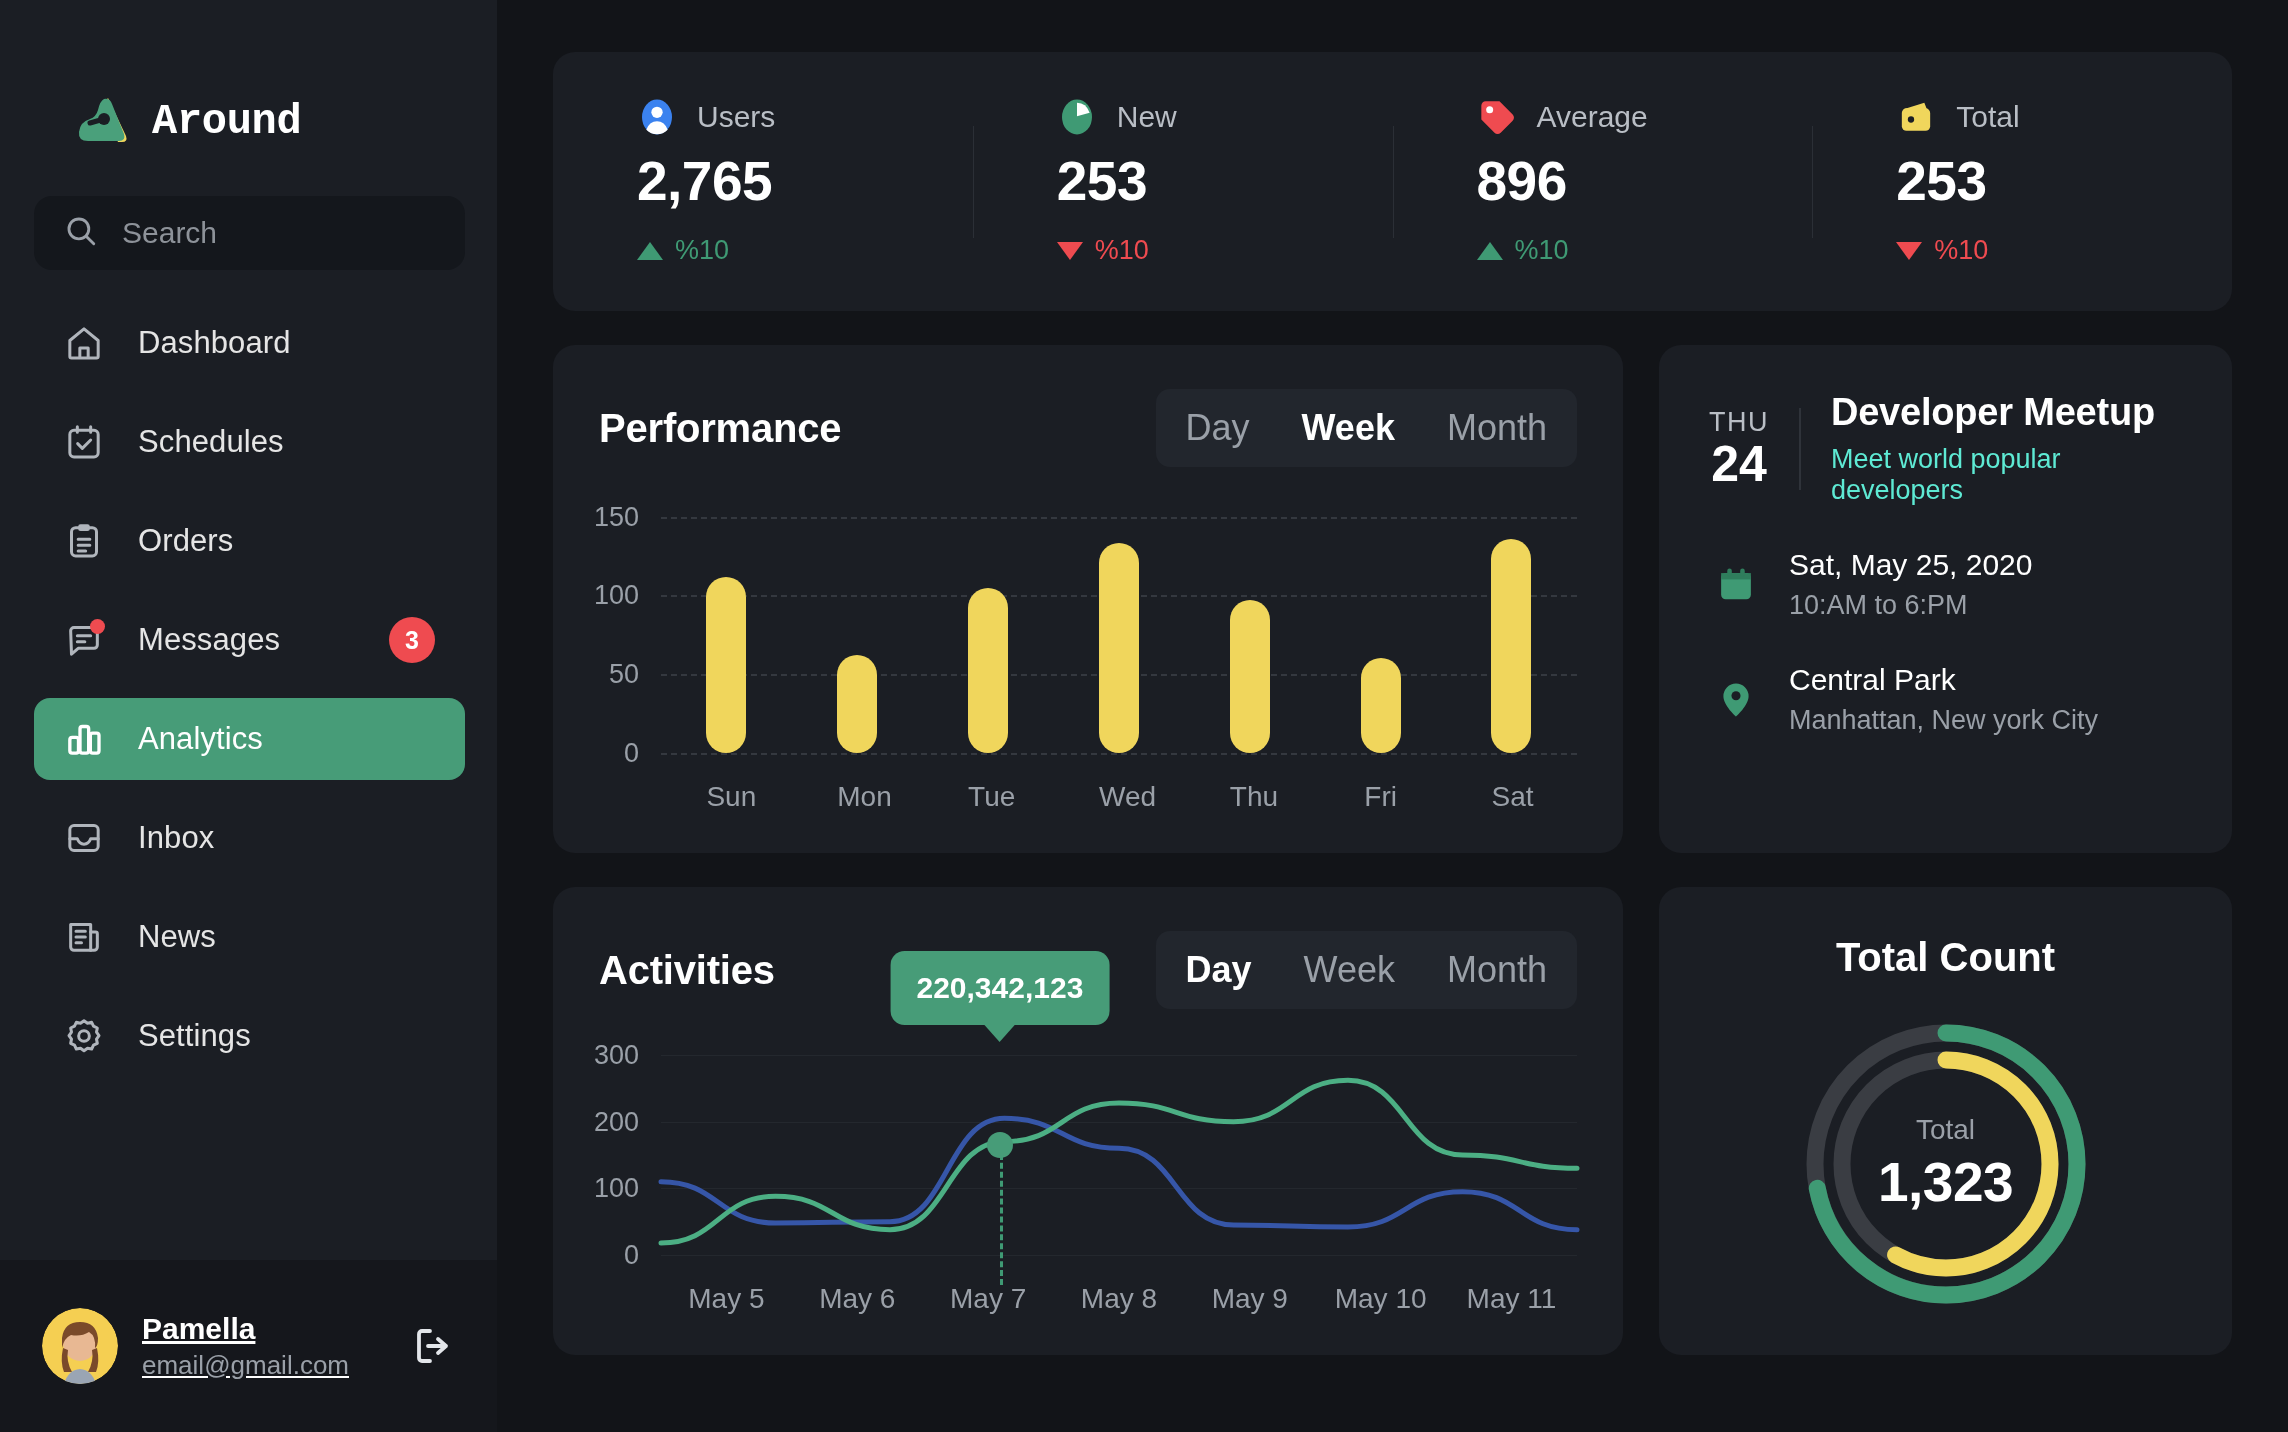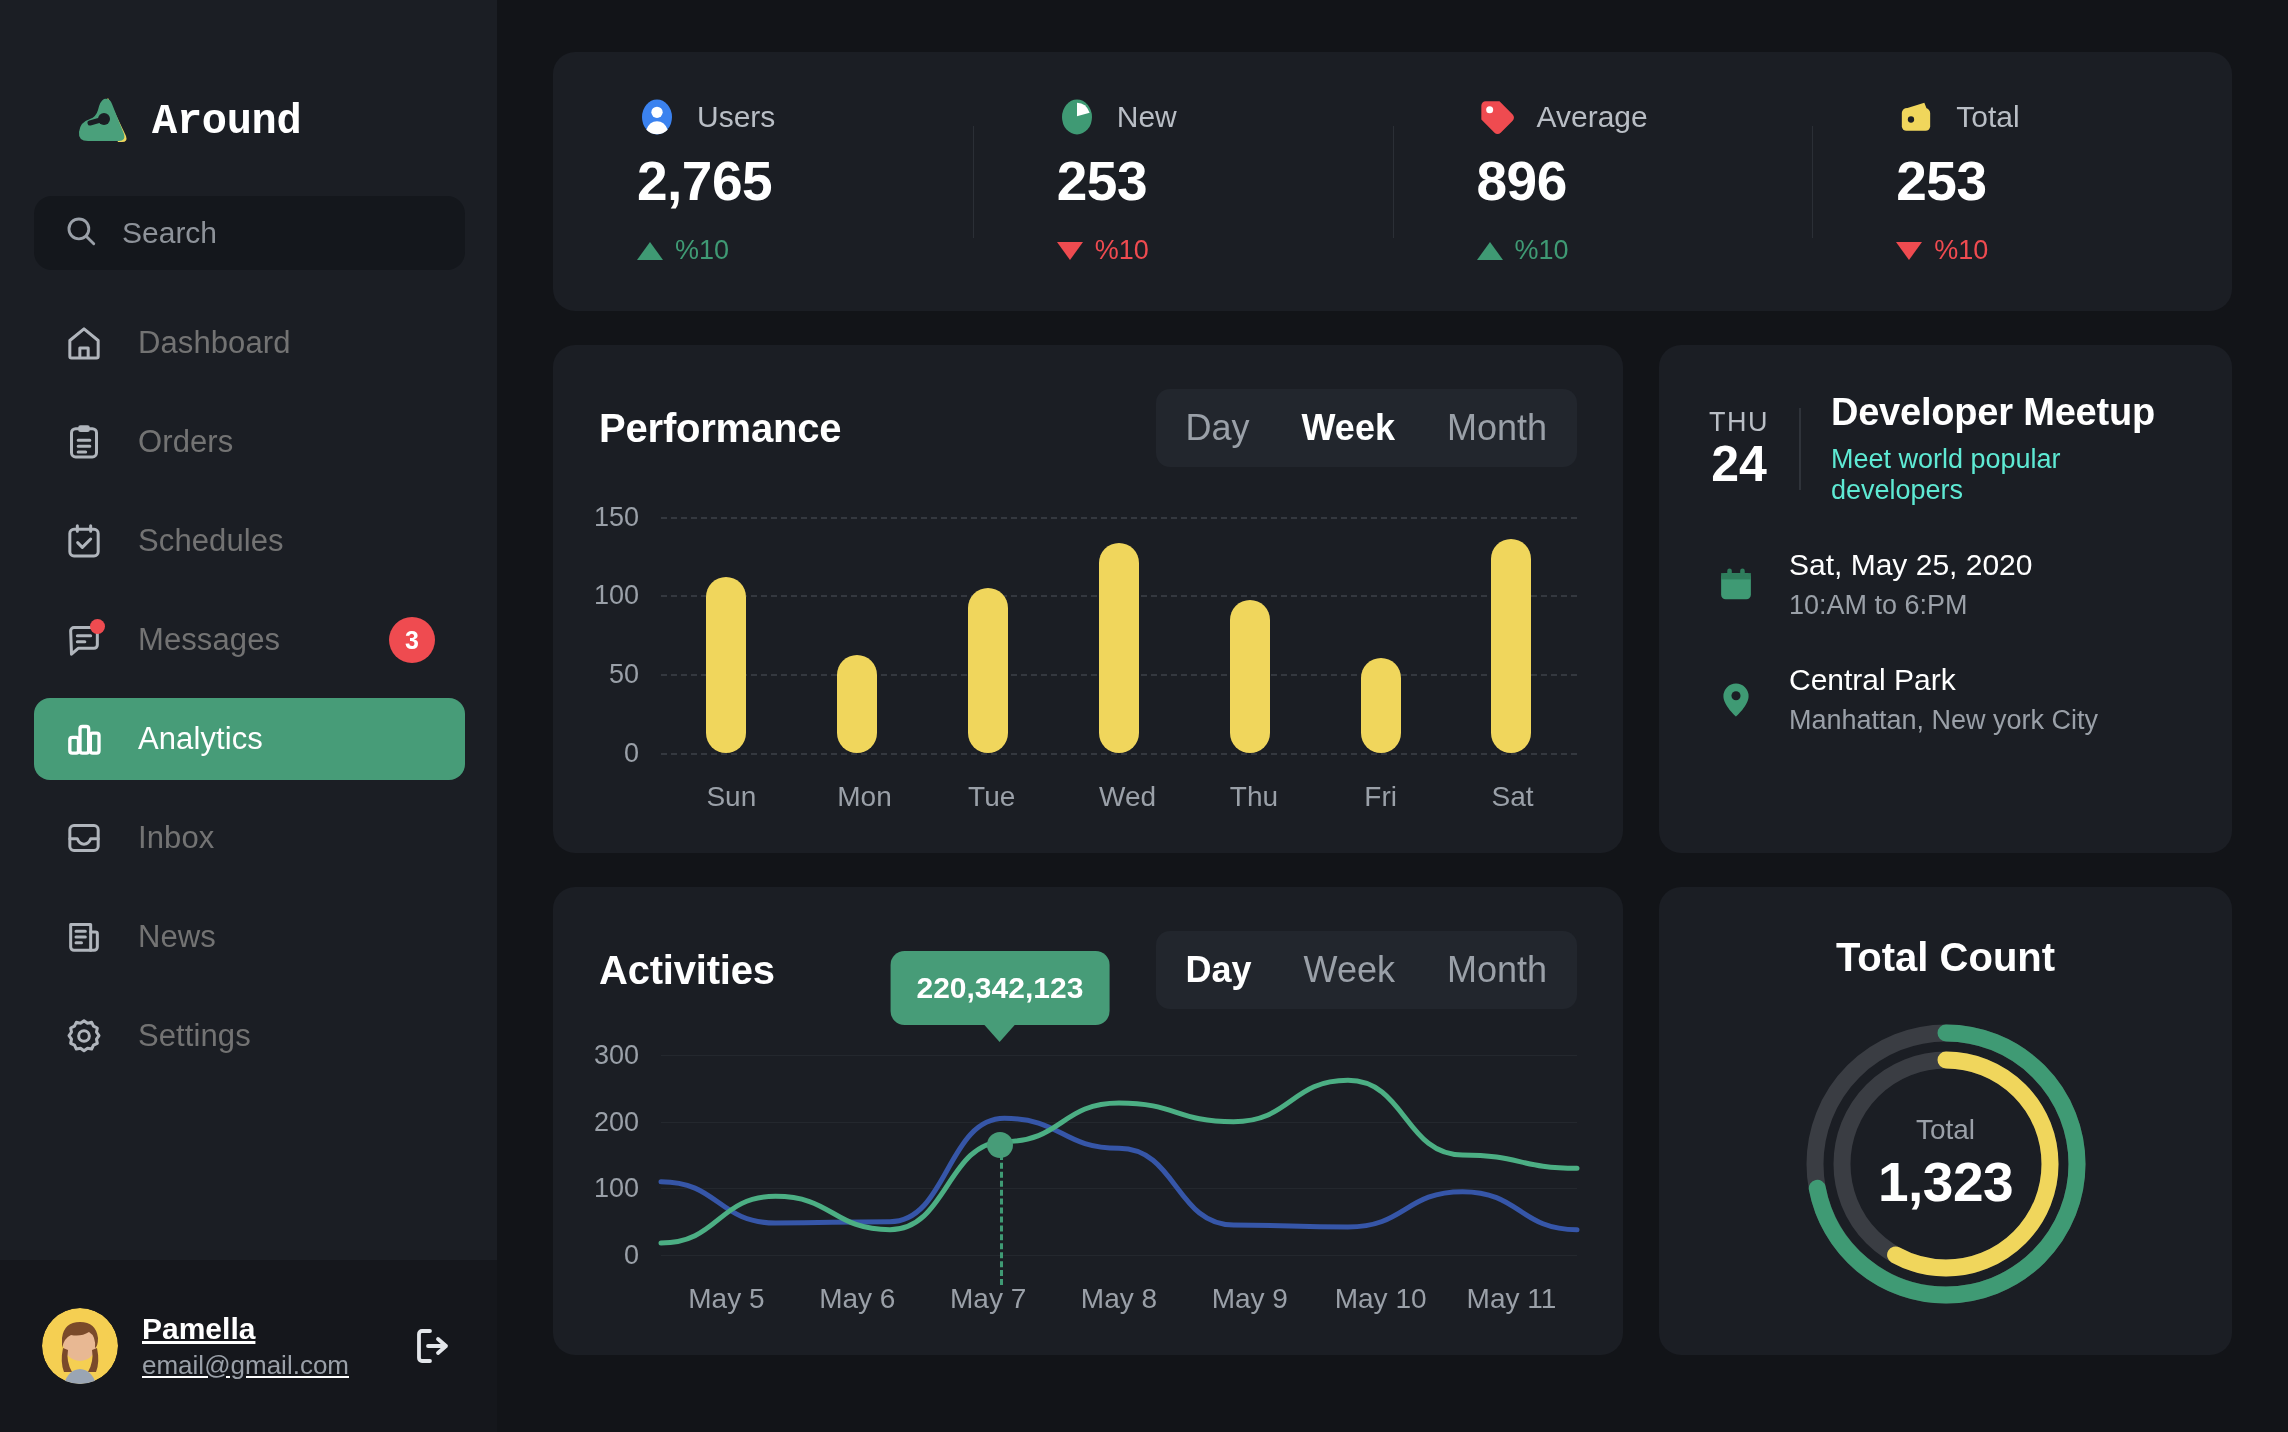--- a/index.html
+++ b/index.html
@@ -32,21 +32,21 @@
   }
   .search-input::placeholder { color:#8d9299; }
 
   .nav { margin-top:32px; display:flex; flex-direction:column; }
   .nav-item {
     display:flex; align-items:center; gap:34px;
     height:82px; margin:0 32px 0 34px; padding:0 30px;
     border-radius:16px; cursor:pointer; position:relative;
   }
   .nav-item + .nav-item { margin-top:17px; }
-  .nav-label { font-size:31px; color:#737373; font-weight:400; letter-spacing:0.1px; }
+  .nav-label { font-size:31px; color:#e5e5e5; font-weight:400; letter-spacing:0.1px; }
   .nav-item.active { background:#479c78; }
   .nav-item.active .nav-label { color:#ffffff; font-weight:500; }
   .nav-icon { width:40px; height:40px; flex:none; position:relative; display:block; }
   .nav-badge {
     margin-left:auto; width:46px; height:46px; border-radius:50%;
     background:#ef4b50; color:#fff; font-size:25px; font-weight:600;
     display:flex; align-items:center; justify-content:center;
   }
   .dot-alert {
     position:absolute; right:-1px; top:-1px; width:15px; height:15px;
@@ -180,38 +180,38 @@
           <svg width="40" height="40" viewBox="0 0 24 24" fill="none" stroke="#b0b5bc" stroke-width="1.8" stroke-linejoin="round">
             <path d="M3.5 10.5 L12 3.5 L20.5 10.5 V20 a1 1 0 0 1-1 1 H4.5 a1 1 0 0 1-1-1 Z"></path>
             <path d="M9.5 21 v-6 h5 v6"></path>
           </svg>
         </span>
         <span class="nav-label">Dashboard</span>
       </div>
 
       <div class="nav-item">
         <span class="nav-icon">
+          <svg width="40" height="40" viewBox="0 0 24 24" fill="none" stroke="#b0b5bc" stroke-width="1.8" stroke-linecap="round" stroke-linejoin="round">
+            <rect x="3.5" y="5" width="17" height="16" rx="2.5"></rect>
+            <path d="M8 2.8 V6.2 M16 2.8 V6.2"></path>
+            <path d="M8.2 13 L11 15.8 L16 10.8"></path>
+          </svg>
+        </span>
+        <span class="nav-label">Schedules</span>
+      </div>
+
+      <div class="nav-item">
+        <span class="nav-icon">
           <svg width="40" height="40" viewBox="0 0 24 24" fill="none" stroke="#b0b5bc" stroke-width="1.8" stroke-linecap="round">
             <rect x="4.5" y="4" width="15" height="17" rx="2.5"></rect>
             <rect x="8.5" y="2" width="7" height="4" rx="1.4" fill="#b0b5bc" stroke="none"></rect>
             <path d="M8.5 11 H15.5 M8.5 14.5 H15.5 M8.5 18 H13"></path>
           </svg>
         </span>
         <span class="nav-label">Orders</span>
-      </div>
-
-      <div class="nav-item">
-        <span class="nav-icon">
-          <svg width="40" height="40" viewBox="0 0 24 24" fill="none" stroke="#b0b5bc" stroke-width="1.8" stroke-linecap="round" stroke-linejoin="round">
-            <rect x="3.5" y="5" width="17" height="16" rx="2.5"></rect>
-            <path d="M8 2.8 V6.2 M16 2.8 V6.2"></path>
-            <path d="M8.2 13 L11 15.8 L16 10.8"></path>
-          </svg>
-        </span>
-        <span class="nav-label">Schedules</span>
       </div>
 
       <div class="nav-item">
         <span class="nav-icon">
           <svg width="40" height="40" viewBox="0 0 24 24" fill="none" stroke="#b0b5bc" stroke-width="1.8" stroke-linecap="round" stroke-linejoin="round">
             <path d="M4 6.5 a2 2 0 0 1 2-2 H18 a2 2 0 0 1 2 2 V15 a2 2 0 0 1-2 2 H8.5 L4.5 20.5 Z"></path>
             <path d="M8 9.5 H16 M8 13 H12.5"></path>
           </svg>
           <span class="dot-alert"></span>
         </span>

